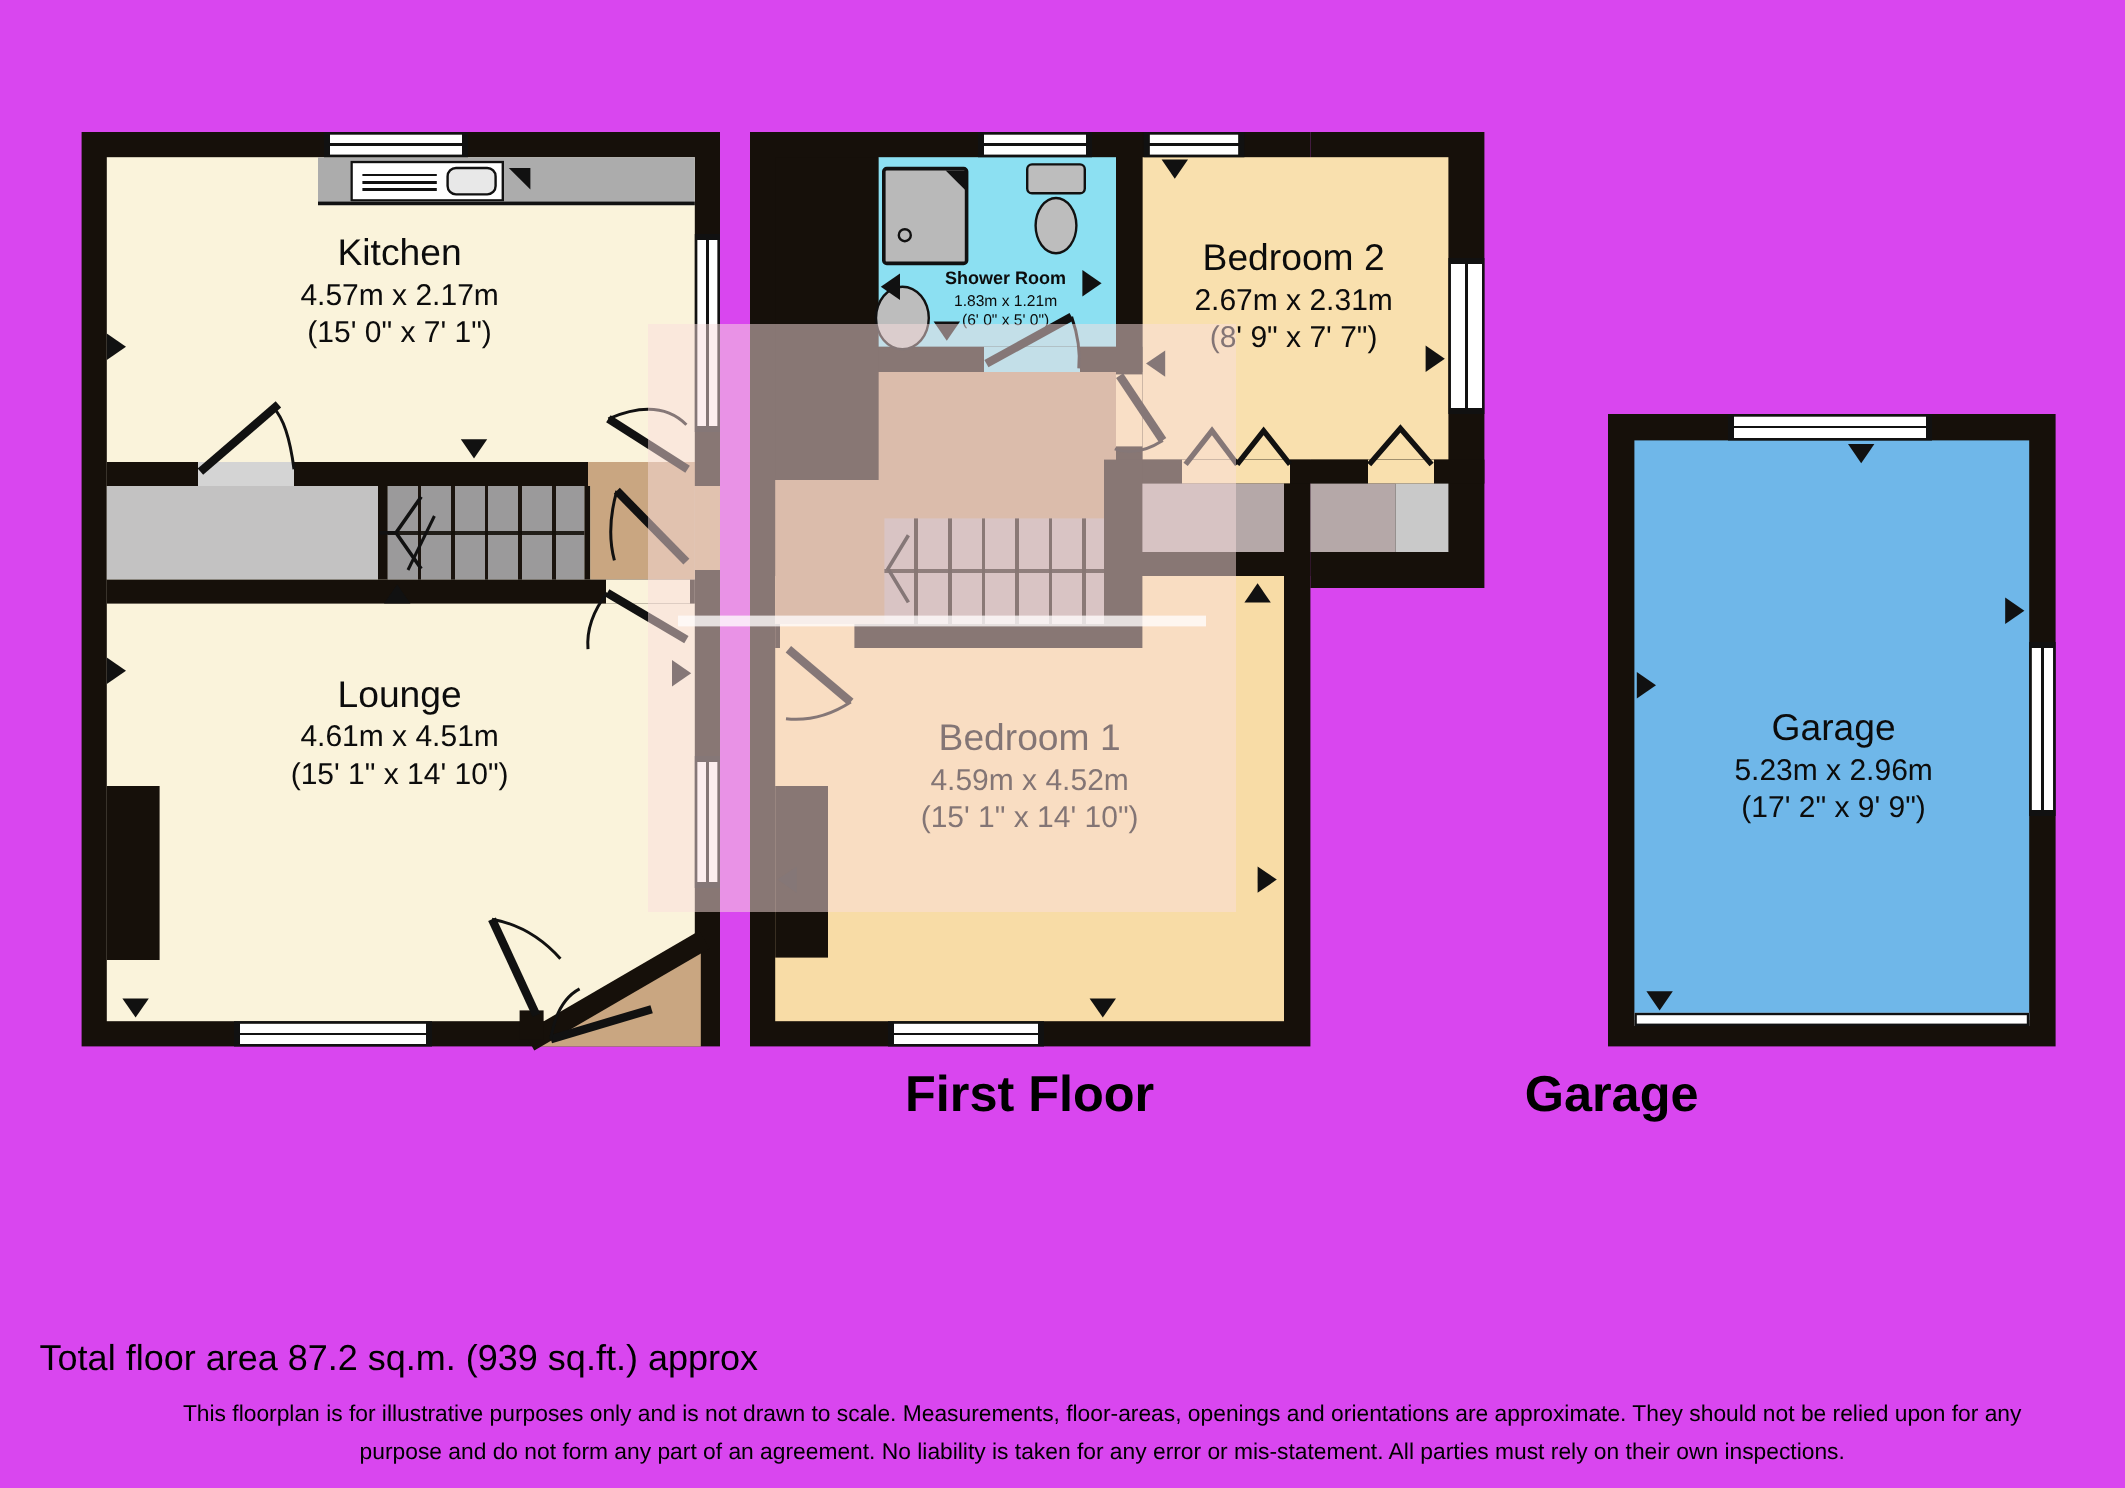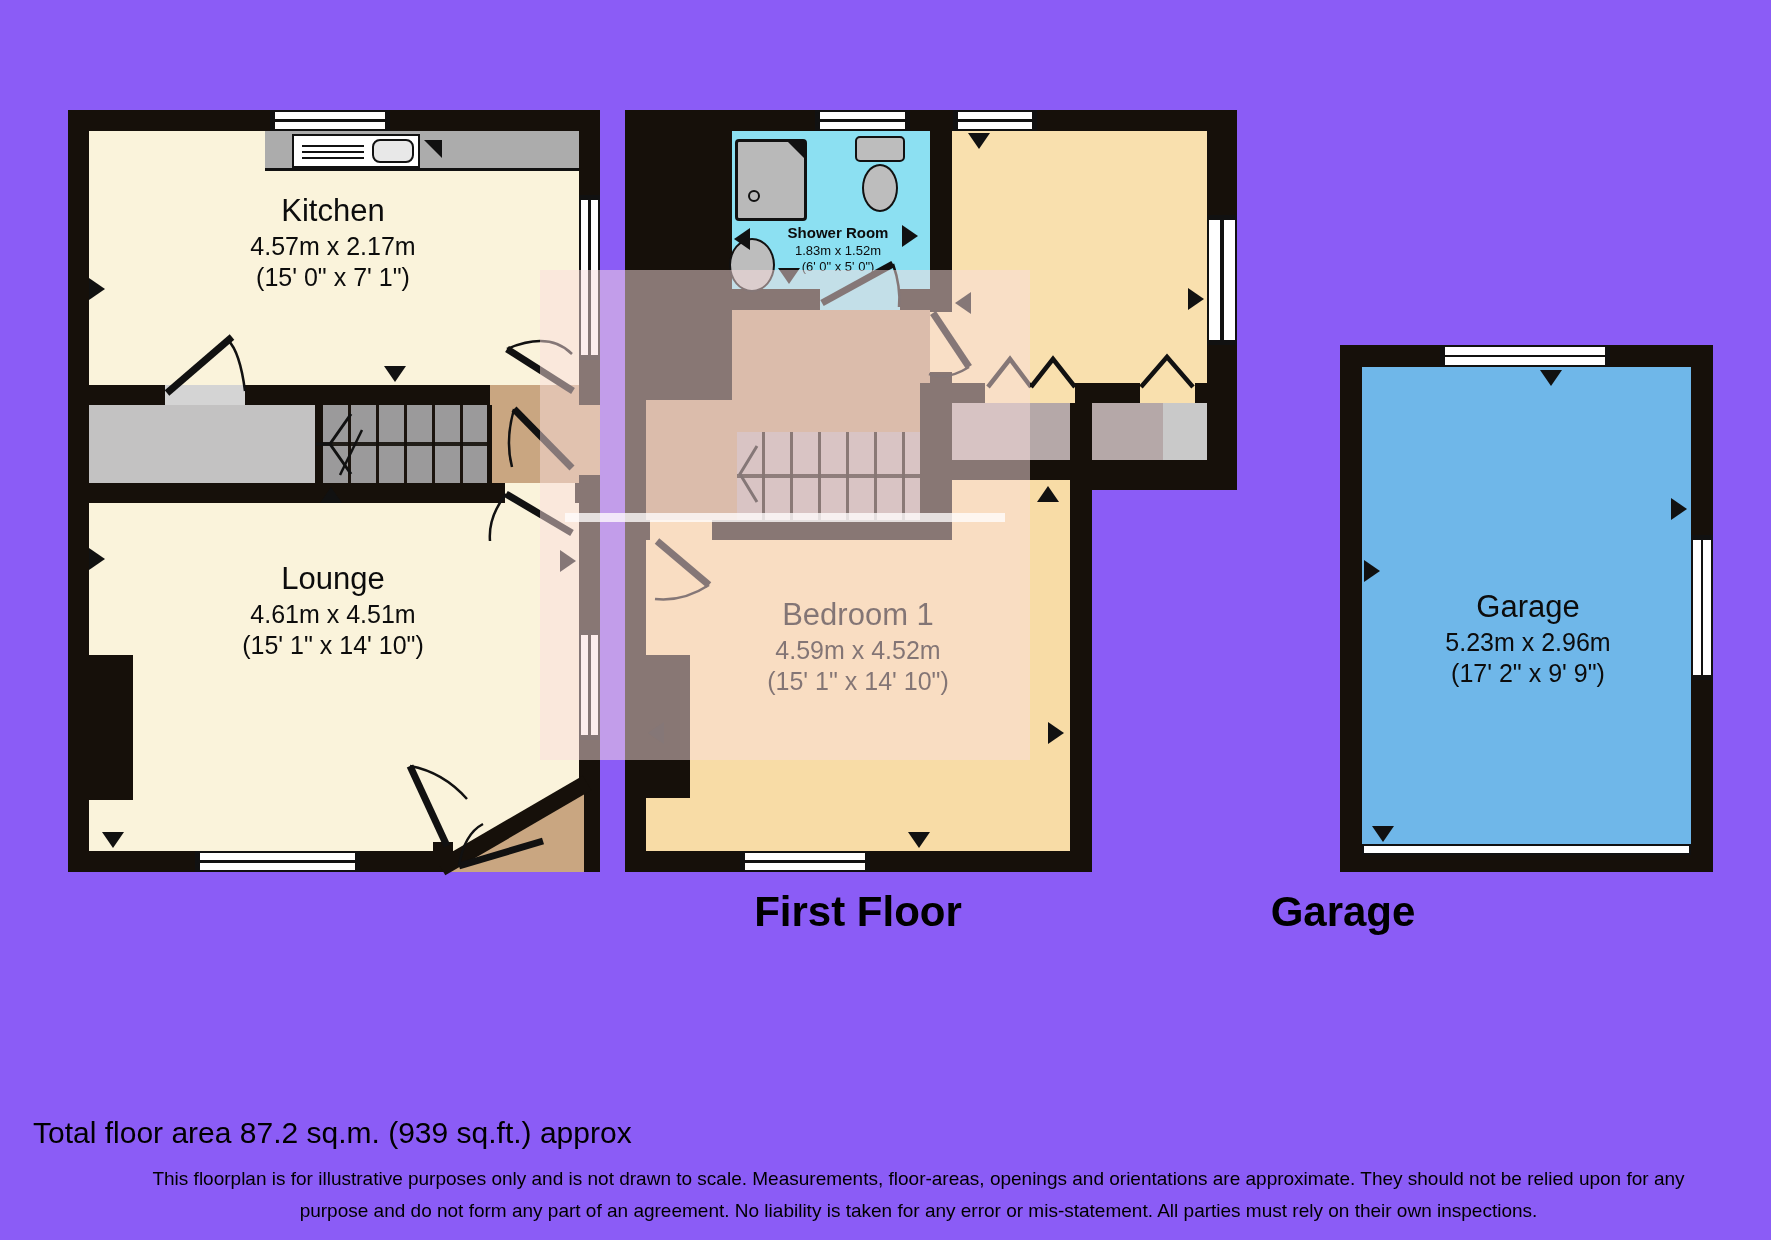--- a/index.html
+++ b/index.html
@@ -1,16 +1,16 @@
 <!DOCTYPE html>
 <html><head>
 <meta charset="utf-8">
 <style>
   html,body{margin:0;padding:0;background:#fff;}
-  .canvas{position:relative;width:1771px;height:1240px;background:#8b5cf6;
+  .canvas{position:relative;width:1771px;height:1240px;background:#d946ef;
           font-family:"Liberation Sans",sans-serif;overflow:hidden;}
   .abs{position:absolute;}
   .wall{position:absolute;background:#16100a;}
   .floor-fill{position:absolute;}
   
   .win-h{position:absolute;background:linear-gradient(to bottom,#fff 0 44%,#111 44% 56%,#fff 56% 100%);
          border:2px solid #111;border-left:5px solid #111;border-right:5px solid #111;box-sizing:border-box;}
   .win-v{position:absolute;background:linear-gradient(to right,#fff 0 44%,#111 44% 56%,#fff 56% 100%);
          border:2px solid #111;border-top:5px solid #111;border-bottom:5px solid #111;box-sizing:border-box;}
   
@@ -142,22 +142,27 @@
   <div class="tri tri-d" style="left:968px;top:133px;"></div>
   <div class="tri tri-l" style="left:955px;top:292px;"></div>
   <div class="tri tri-r" style="left:1188px;top:288px;"></div>
   <div class="tri tri-u" style="left:1037px;top:486px;"></div>
   <div class="tri tri-l" style="left:648px;top:722px;"></div>
   <div class="tri tri-r" style="left:1048px;top:722px;"></div>
   <div class="tri tri-d" style="left:908px;top:832px;"></div>
 
   <div class="room-label small" style="left:838px;top:224px;">
     <div class="nm">Shower Room</div>
-    <div class="mm">1.83m x 1.52m</div>
+    <div class="mm">1.83m x 1.21m</div>
     <div class="mm">(6' 0" x 5' 0")</div>
+  </div>
+  <div class="room-label" style="left:1078px;top:196px;">
+    <div class="nm">Bedroom 2</div>
+    <div class="mm">2.67m x 2.31m</div>
+    <div class="mm">(8' 9" x 7' 7")</div>
   </div>
   <div class="room-label" style="left:858px;top:596px;">
     <div class="nm">Bedroom 1</div>
     <div class="mm">4.59m x 4.52m</div>
     <div class="mm">(15' 1" x 14' 10")</div>
   </div>
 
   <div class="wall" style="left:1340px;top:345px;width:373px;height:527px;"></div>
   <div class="floor-fill" style="left:1362px;top:367px;width:329px;height:483px;background:#6FB7E9;"></div>
   <div class="win-h" style="left:1440px;top:345px;width:170px;height:22px;"></div>

